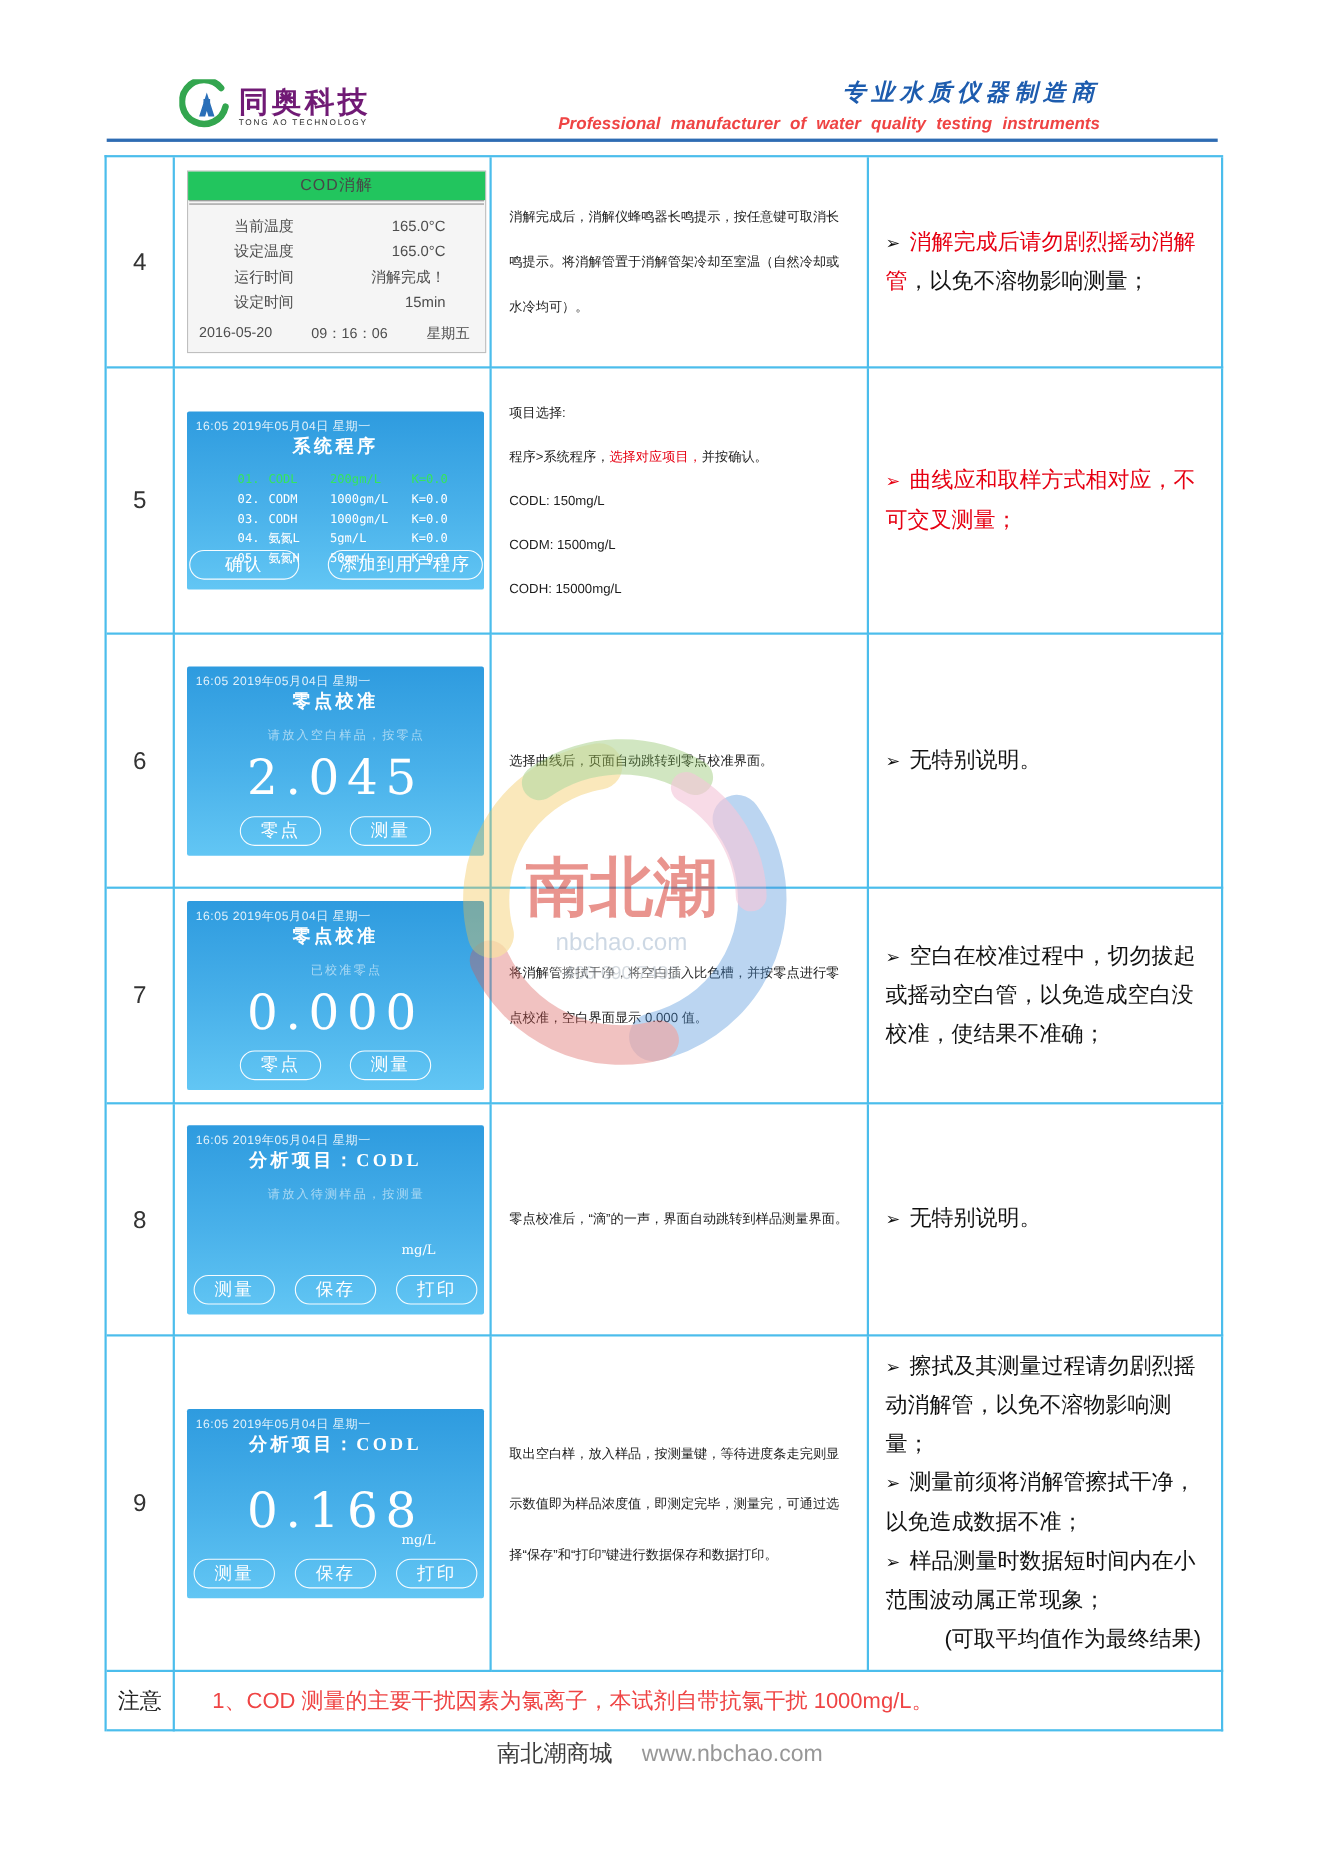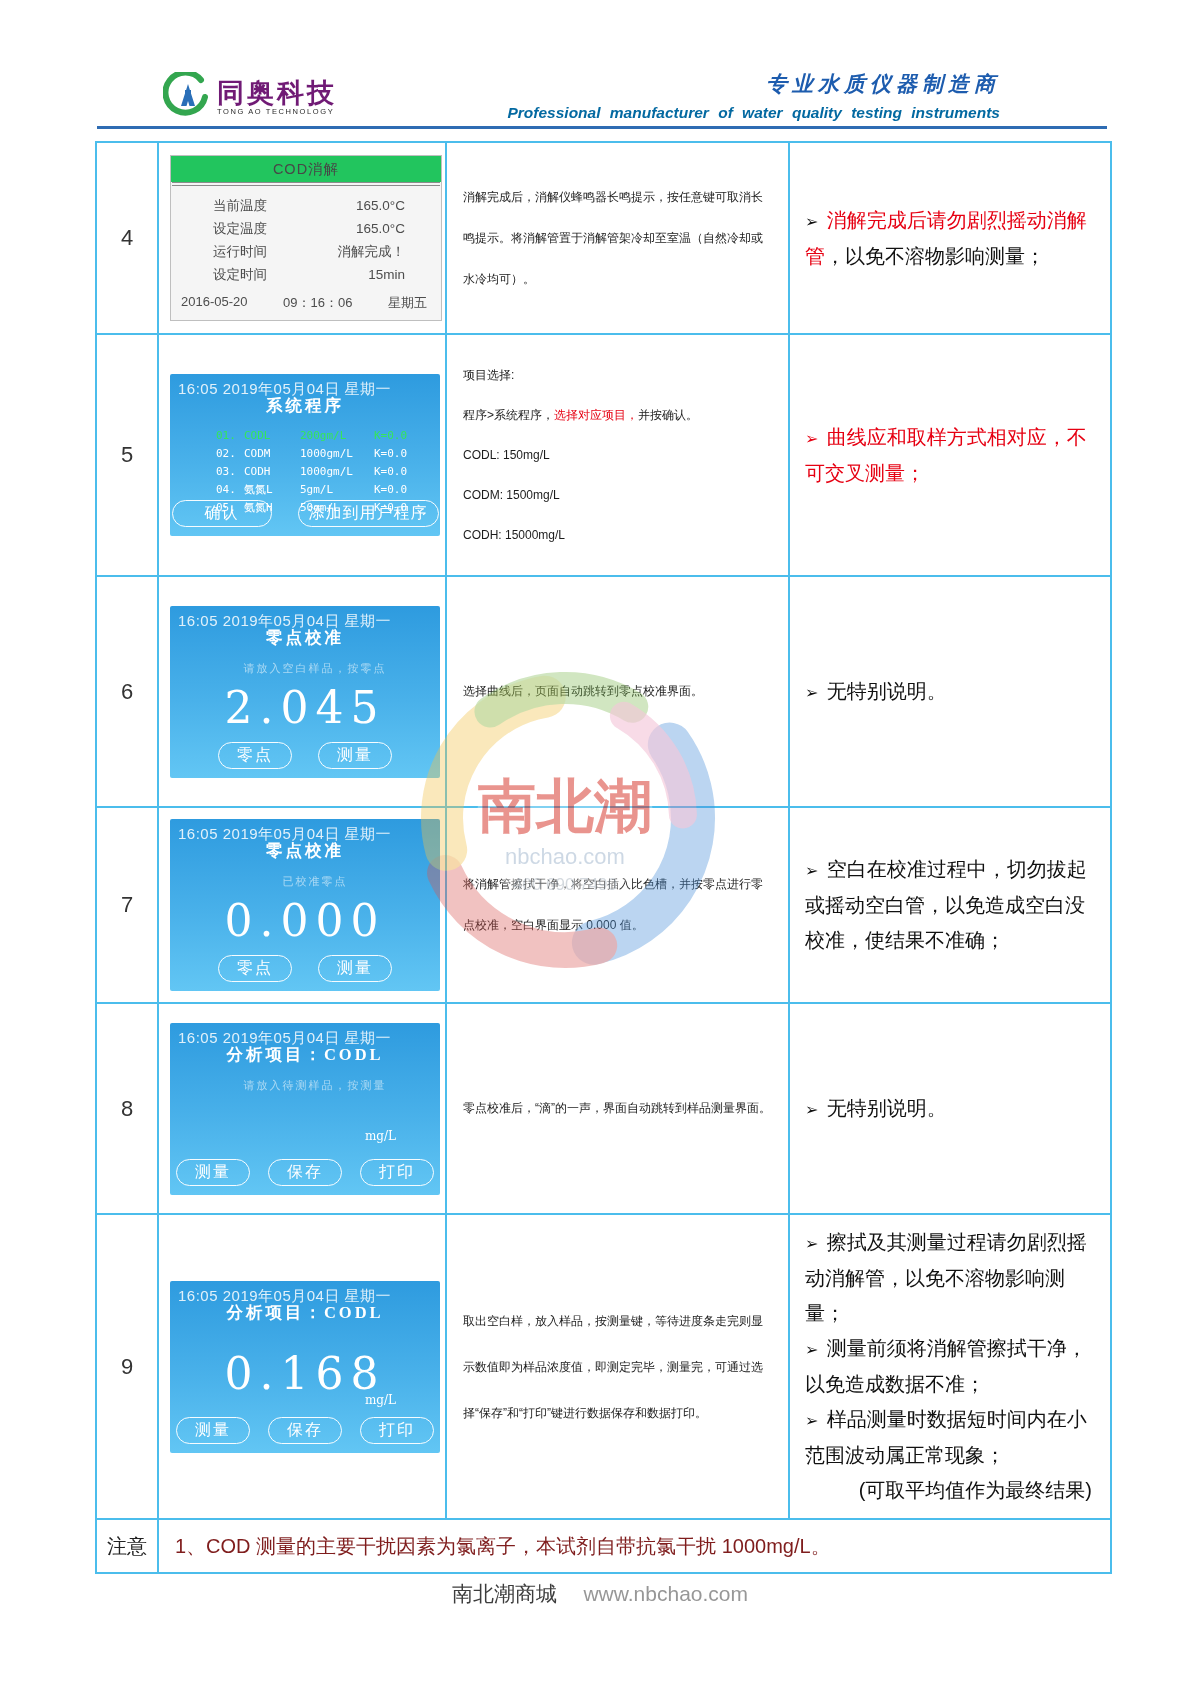--- a/index.html
+++ b/index.html
@@ -6,59 +6,59 @@
   .page{position:relative;width:1200px;height:1697px;background:#fff;overflow:hidden;
         font-family:"Liberation Sans",sans-serif;color:#222;}
 
   
   .hdr-logo{position:absolute;left:163px;top:72px;display:flex;align-items:center;gap:8px;}
   .logo-text-cn{font-size:27px;font-weight:bold;color:#701a75;letter-spacing:3px;line-height:28px;}
   .logo-text-en{font-size:7.5px;color:#2a2a2a;letter-spacing:1.6px;}
   .hdr-slogan{position:absolute;right:200px;top:70px;text-align:right;}
   .slogan-cn{font-size:21px;font-weight:bold;font-style:italic;color:#1d5cae;letter-spacing:5px;
              font-family:"Liberation Serif",serif;}
-  .slogan-en{font-size:15.5px;font-weight:bold;font-style:italic;color:#0369a1;margin-top:6px;word-spacing:5px;}
+  .slogan-en{font-size:15.5px;font-weight:bold;font-style:italic;color:#ef4444;margin-top:6px;word-spacing:5px;}
   .hdr-line{position:absolute;left:97px;top:126px;width:1010px;height:2.5px;background:#2e6cb3;}
 
   
   .tbl{position:absolute;left:95px;top:141px;width:1015px;display:grid;
        grid-template-columns:62px 288px 343px 322px;
        grid-template-rows:192px 242px 231px 196px 211px 305px 54px;
        border-top:2px solid #4bbdec;border-left:2px solid #4bbdec;}
   .cell{border-right:2px solid #4bbdec;border-bottom:2px solid #4bbdec;box-sizing:border-box;position:relative;}
   .num{display:flex;align-items:center;justify-content:center;font-size:22px;color:#333;}
   .shot{display:flex;align-items:center;padding-left:11px;}
   .desc{display:flex;flex-direction:column;justify-content:center;padding:18px 16px;font-size:12px;color:#1c1c1c;}
   .desc .para{line-height:41px;}
   .lh40 .para{line-height:40px;}
   .lh46 .para{line-height:46px;}
   .notes{display:flex;flex-direction:column;justify-content:center;padding:0 18px 0 15px;font-size:20px;color:#111;}
   .note{line-height:35px;}
   .note .arrow{font-size:16px;margin-right:4px;}
   .tright{text-align:right;}
   .red{color:#e60012;}
   .notice-label{display:flex;align-items:center;justify-content:center;font-size:20px;color:#222;}
-  .notice-cell{grid-column:2/5;display:flex;align-items:center;padding:0 16px;font-size:20px;color:#7f1d1d;}
+  .notice-cell{grid-column:2/5;display:flex;align-items:center;padding:0 34px;font-size:20px;color:#ef4444;}
 
   
   .dialog{width:270px;height:164px;background:#f5f5f5;border:1px solid #bfbfbf;position:relative;
           color:#4d4d4d;}
   .dlg-title{height:26px;line-height:26px;text-align:center;background:#22c55e;font-size:14.5px;letter-spacing:1px;color:#474747;}
   .dlg-sep{height:2px;border-top:1px solid #8b8b8b;border-bottom:1px solid #8b8b8b;margin:0 1px;}
   .dlg-fields{padding:8px 36px 0 42px;}
   .dlg-row{display:flex;justify-content:space-between;line-height:23px;font-size:13.5px;}
   .dlg-foot{position:absolute;bottom:8px;left:0;right:0;display:flex;justify-content:space-between;
             padding:0 14px 0 10px;font-size:13px;}
 
   
   .screen{width:270px;background:linear-gradient(180deg,#2e9bdf 0%,#49b1ea 55%,#62c6f4 100%);
           color:#fff;position:relative;border-radius:2px;}
   .h162{height:162px;}
   .h172{height:172px;}
-  .ts{position:absolute;top:6px;left:8px;font-size:15px;opacity:.85;letter-spacing:.5px;}
+  .ts{position:absolute;top:6px;left:8px;font-size:11px;opacity:.85;letter-spacing:.5px;}
   .stitle{text-align:center;margin-top:21px;font-size:16.5px;font-weight:bold;letter-spacing:3px;
           font-family:"Liberation Serif",serif;}
   .shint{text-align:center;margin-top:12px;font-size:11px;color:rgba(255,255,255,.55);letter-spacing:2px;margin-left:20px;}
   .sval{text-align:center;margin-top:6px;font-size:44px;letter-spacing:7px;
         font-family:"DejaVu Serif",serif;}
   .sval-big{margin-top:24px;}
   .sunit{position:absolute;right:44px;bottom:52px;font-size:12px;font-family:"DejaVu Serif",serif;}
   .sunit-low{bottom:46px;}
   .sbtns{position:absolute;bottom:9px;left:0;right:0;display:flex;justify-content:center;gap:26px;}
   .sbtns3{gap:18px;}

